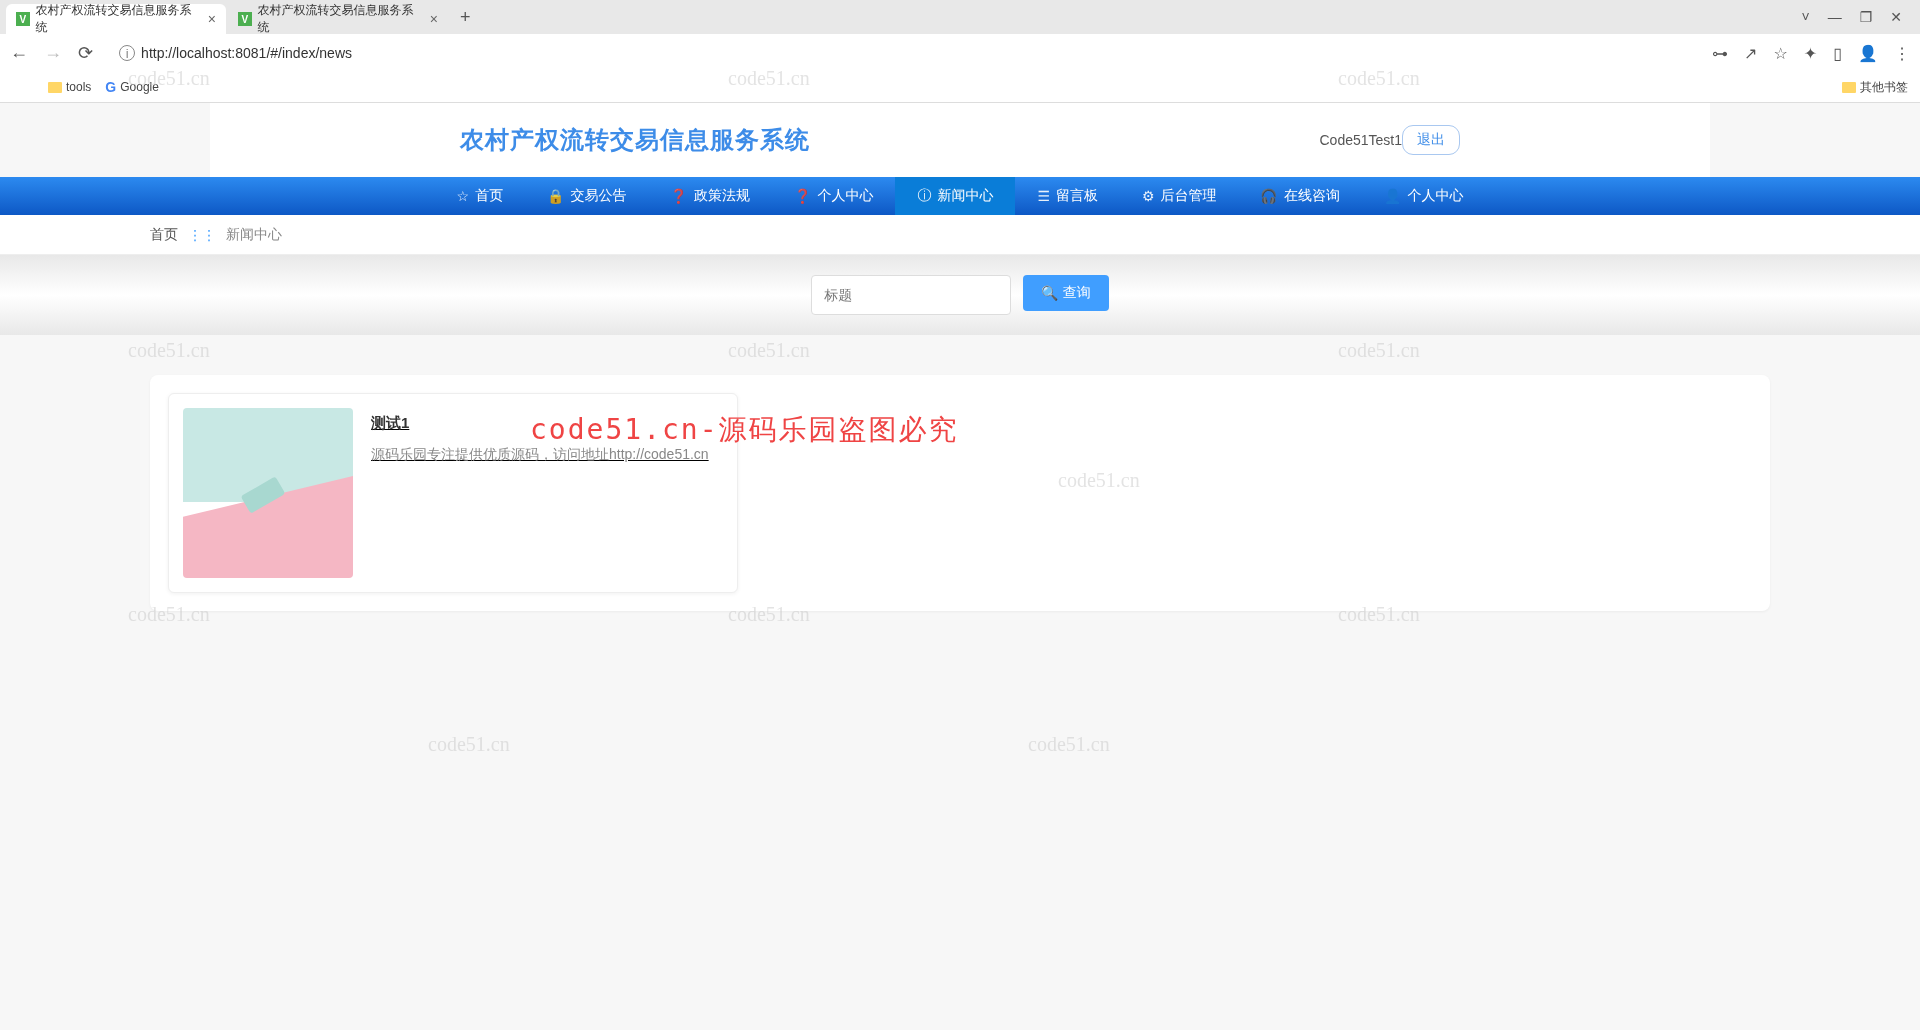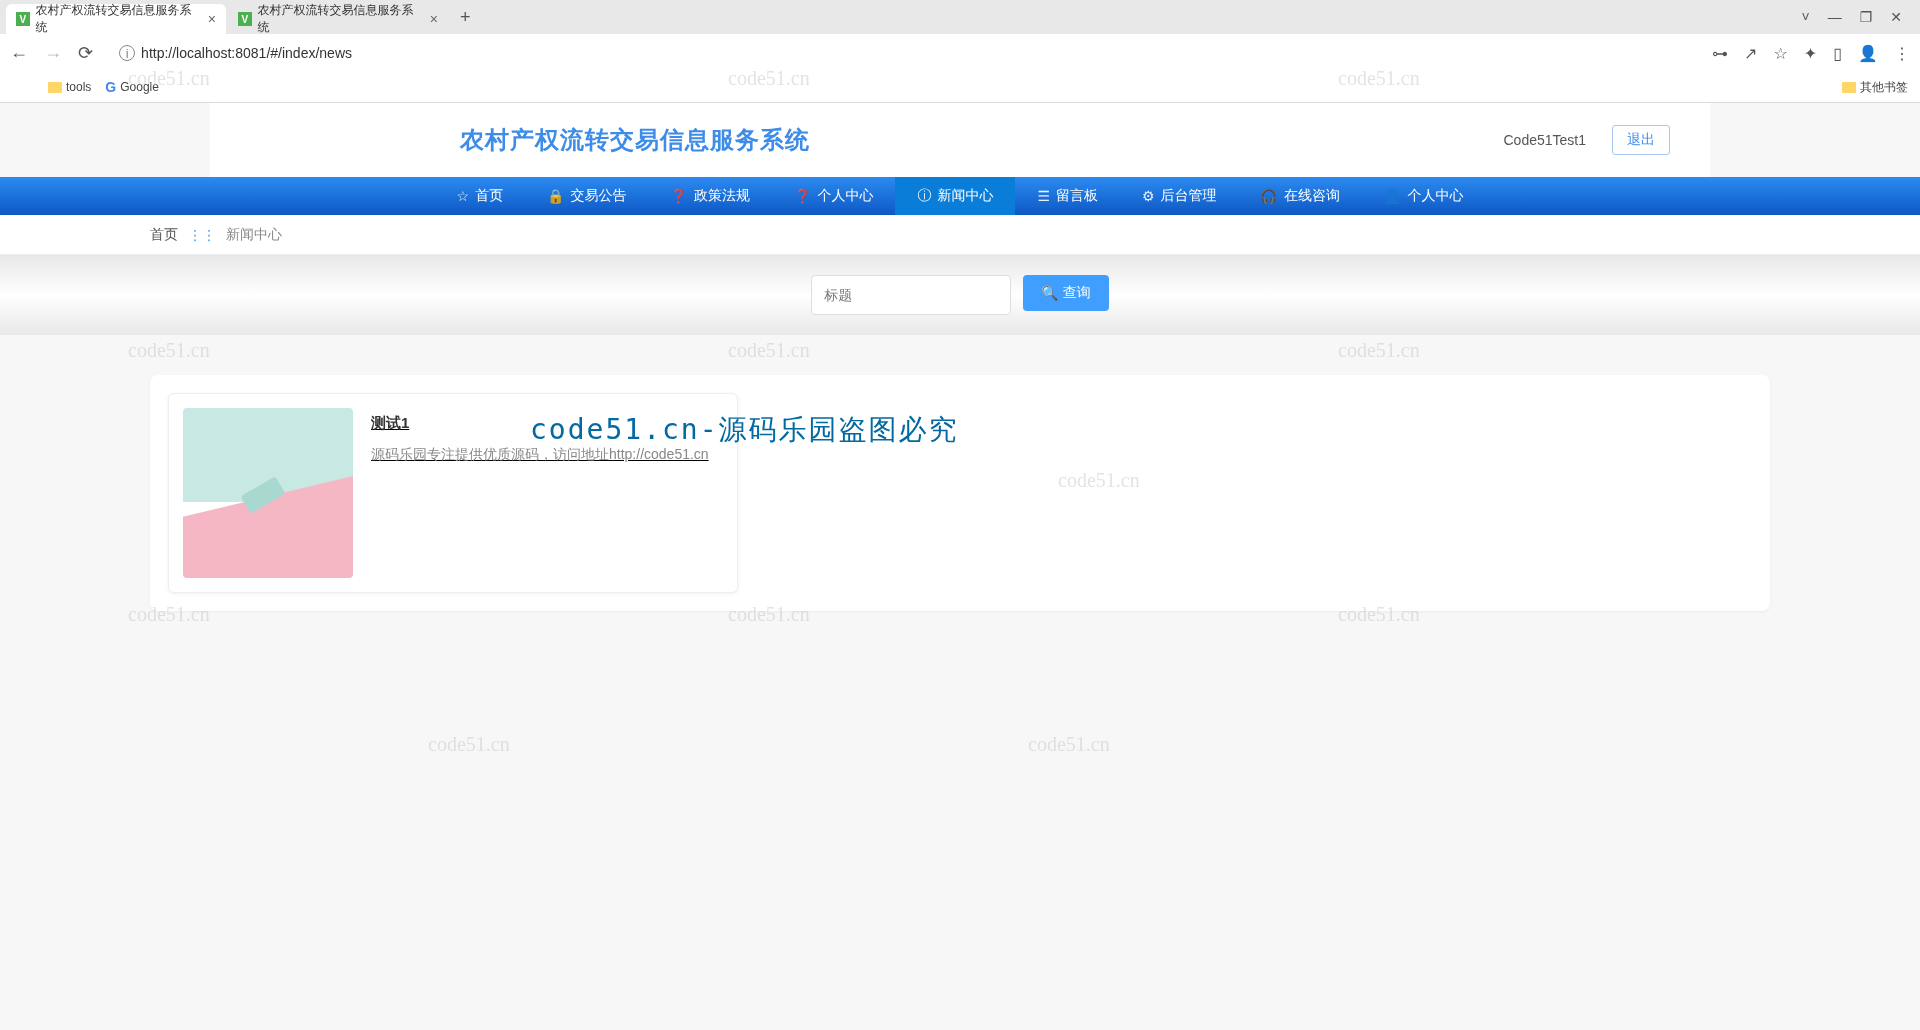--- a/index.html
+++ b/index.html
@@ -27,23 +27,23 @@
 .bookmarks { display: flex; align-items: center; height: 30px; padding: 0 12px; font-size: 12px; color: #444; justify-content: space-between; }
 .bm-left { display: flex; gap: 14px; align-items: center; margin-left: 36px; }
 .bm-item { display: flex; align-items: center; gap: 4px; cursor: pointer; }
 .bm-folder { width: 14px; height: 11px; background: #FFD666; border-radius: 1px; }
 .bm-g { color: #4285F4; font-weight: bold; font-size: 14px; }
 
 
 .page { background: #f7f7f7; min-height: calc(100vh - 102px); position: relative; }
 .header { background: #fff; height: 74px; display: flex; align-items: center; padding: 0 40px; justify-content: space-between; max-width: 1500px; margin: 0 auto; }
 .logo { font-size: 24px; font-weight: bold; color: #3d8ce8; letter-spacing: 1px; margin-left: 210px; }
-.user-area { display: flex; align-items: center; gap: 26px; }
+.user-area { display: flex; align-items: center; gap: 0; margin-right: 210px; }
 .username { font-size: 14px; color: #555; }
-.logout-btn { border: 1px solid #a9c8f0; background: #fff; color: #3d8ce8; padding: 5px 14px; font-size: 14px; cursor: pointer; border-radius: 3px; }
+.logout-btn { border: 1px solid #a9c8f0; background: #fff; color: #3d8ce8; padding: 5px 14px; font-size: 14px; cursor: pointer; border-radius: 11px; }
 
 .nav { background: linear-gradient(to bottom, #2c8af0, #0d58c5); height: 38px; display: flex; justify-content: center; }
 .nav-inner { display: flex; max-width: 1200px; }
 .nav-item { display: flex; align-items: center; padding: 0 22px; color: #fff; font-size: 14px; cursor: pointer; height: 38px; gap: 6px; }
 .nav-item.active { background: #0a7dd8; }
 .nav-icon { font-size: 14px; opacity: 0.9; }
 
 .breadcrumb { background: #fff; height: 40px; display: flex; align-items: center; padding: 0 150px; font-size: 14px; color: #555; border-bottom: 1px solid #eee; }
 .breadcrumb a { color: #555; text-decoration: none; cursor: pointer; }
 .breadcrumb-sep { margin: 0 10px; color: #409eff; }
@@ -60,21 +60,21 @@
 .news-img-top { position: absolute; top: 0; left: 0; right: 0; height: 55%; background: #c8e8e4; }
 .news-img-bot { position: absolute; bottom: 0; left: 0; right: 0; height: 60%; background: #f5b7c4; clip-path: polygon(0 40%, 100% 0, 100% 100%, 0 100%); }
 .news-img-obj { position: absolute; top: 45%; left: 35%; width: 40px; height: 20px; background: #a8d8d0; transform: rotate(-30deg); border-radius: 3px; }
 .news-body { flex: 1; }
 .news-title { font-size: 15px; font-weight: bold; color: #333; margin-bottom: 10px; margin-top: 6px; }
 .news-desc { font-size: 14px; color: #888; line-height: 1.7; }
 
 .footer-bg { position: absolute; bottom: 0; left: 0; right: 0; height: 175px; background: #f8e4e6; z-index: -1; }
 
 .watermark { position: absolute; color: #c8c8c8; font-size: 20px; opacity: 0.5; pointer-events: none; font-family: Liberation Serif, serif; margin-left: 28px; }
-.watermark-red { position: absolute; color: #0369a1; font-size: 28px; font-family: "SimSun", monospace; letter-spacing: 2px; pointer-events: none; z-index: 10; }
+.watermark-red { position: absolute; color: #ef4444; font-size: 28px; font-family: "SimSun", monospace; letter-spacing: 2px; pointer-events: none; z-index: 10; }
 </style>
 </head>
 <body>
 
 <div class="browser-chrome">
   <div class="tab-strip">
     <div class="tab">
       <span class="tab-icon">V</span>
       <span>农村产权流转交易信息服务系统</span>
       <span class="tab-close">×</span>

